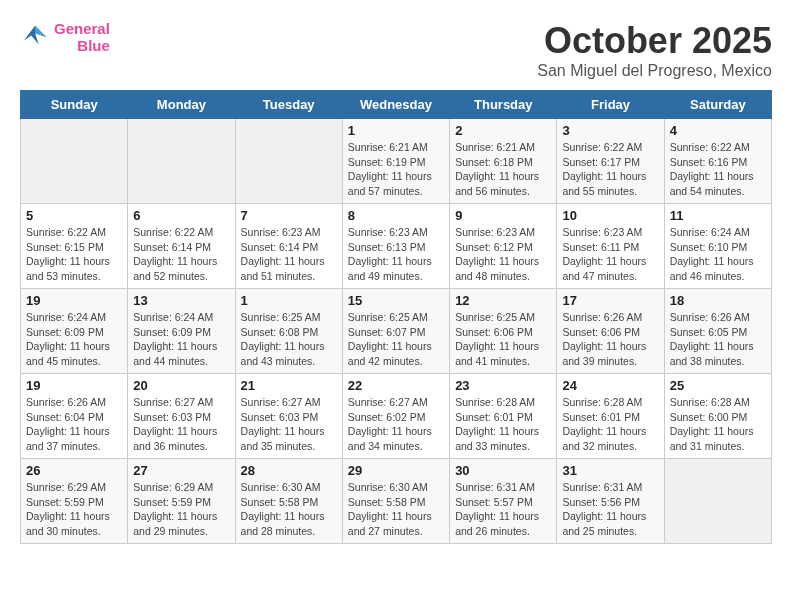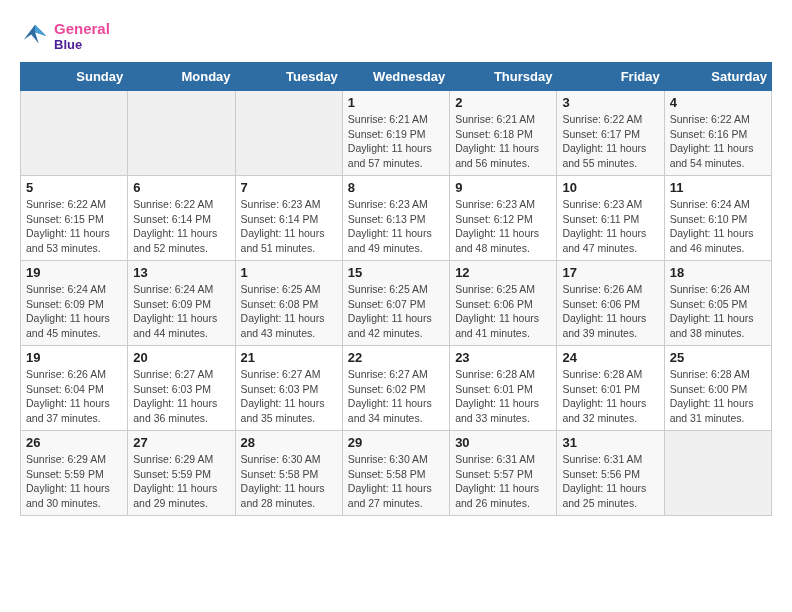--- a/index.html
+++ b/index.html
@@ -43,21 +43,21 @@
       table-layout: fixed;
     }
     thead tr {
       background-color: #2e6da4;
     }
     thead th {
       color: white;
       font-size: 13px;
       font-weight: bold;
       padding: 6px 4px;
-      text-align: right;
+      text-align: center;
       border: 1px solid #2e6da4;
     }
     tbody tr {
       vertical-align: top;
     }
     tbody td {
       border: 1px solid #ccc;
       padding: 4px 5px;
       font-size: 11px;
       color: #333;
@@ -86,22 +86,26 @@
 <body>
 
 <div class="header-section">
   <div class="logo">
     <svg class="logo-bird" viewBox="0 0 40 40" xmlns="http://www.w3.org/2000/svg">
       <polygon points="20,5 35,20 20,15 25,30 15,18 5,25" fill="#2e6da4"></polygon>
       <polygon points="20,5 35,20 20,15" fill="#4a9fd4"></polygon>
     </svg>
     <div>
       <div style="font-size:15px;font-weight:bold;color:#ec4899;">General</div>
-      <div style="font-size:13px;font-weight:bold;color:#4c1d95;">Blue</div>
+      <div style="font-size:15px;font-weight:bold;color:#ec4899;text-align:right;">Blue</div>
     </div>
+  </div>
+  <div class="title-section">
+    <div class="month-title">October 2025</div>
+    <div class="location-title">San Miguel del Progreso, Mexico</div>
   </div>
 </div>
 
 <table>
   <thead>
     <tr>
     <th>Sunday</th>
         <th>Monday</th>
         <th>Tuesday</th>
         <th>Wednesday</th>

